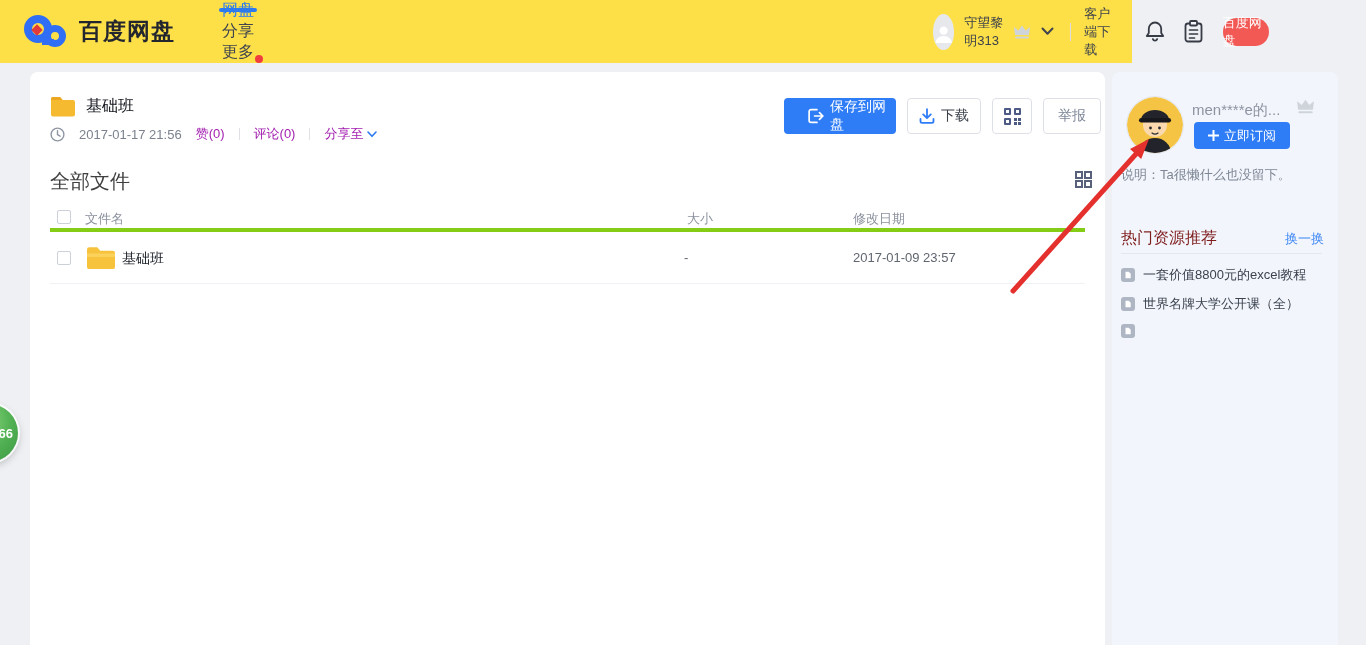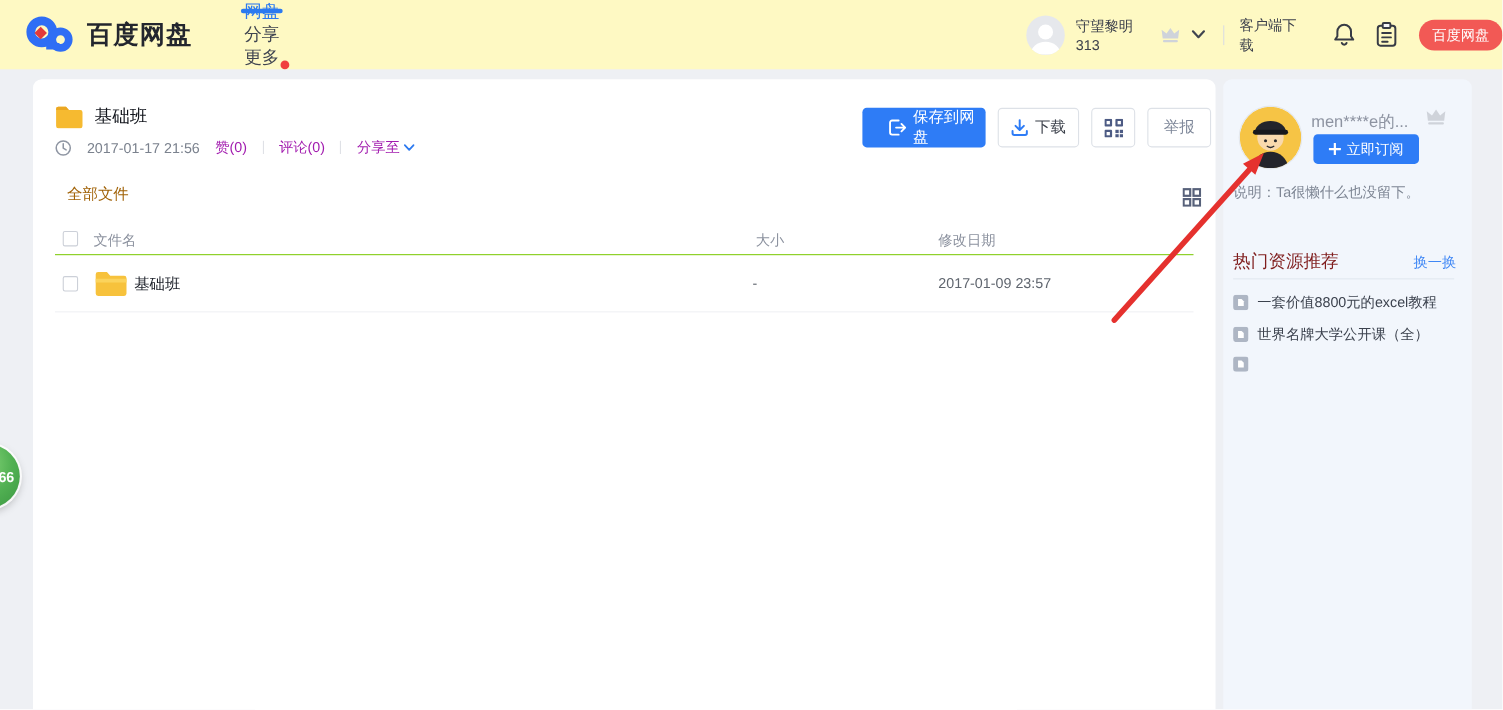--- a/index.html
+++ b/index.html
@@ -1,20 +1,20 @@
 <!DOCTYPE html>
 <html><head>
 <meta charset="utf-8">
 <style>
   * { margin:0; padding:0; box-sizing:border-box; }
   body { font-family:"Liberation Sans","DejaVu Sans",sans-serif; }
   .page { position:relative; width:1366px; height:645px; background:#eef0f4; overflow:hidden; }
 
   
-  .navbar { position:absolute; top:0; left:0; width:1366px; height:63px; background:#fef9c3; }
+  .navbar { position:absolute; top:0; left:0; width:1132px; height:63px; background:#fde047; }
   .brand { position:absolute; left:22px; top:0; height:63px; display:flex; align-items:center; gap:9px; }
   .brand-text { font-size:23px; font-weight:bold; color:#23262e; letter-spacing:1px; }
   .tabs { position:absolute; left:222px; top:0; height:63px; display:flex; align-items:flex-end;flex-direction:column; }
   .tab { position:relative; display:flex; align-items:center; font-size:16px; color:#3f4450; margin-right:54px; cursor:pointer; }
   .tab.active { color:#2b7af0; font-weight:500; }
   .tab-underline { position:absolute; left:50%; transform:translateX(-50%); bottom:9px; width:38px; height:4px; border-radius:2px; background:#2b7af0; }
   .notif-dot { position:absolute; top:13px; right:-9px; width:8px; height:8px; border-radius:50%; background:#f03e3e; }
   .nav-right { position:absolute; left:933px; top:0; height:63px; display:flex; align-items:center; }
   .nav-avatar { width:36px; height:36px; border-radius:50%; background:#e6e8ec; display:flex; align-items:flex-end; justify-content:center; overflow:hidden; cursor:pointer; }
   .nav-username { font-size:13px; color:#3d414c; margin:0 5px 0 10px; }
@@ -35,24 +35,24 @@
   .meta-link { color:#a21caf; cursor:pointer; display:flex; align-items:center; gap:4px; }
   .meta-vsep { width:1px; height:12px; background:#dfe1e6; }
   .actions { position:absolute; left:754px; top:26px; display:flex; gap:11px; }
   .btn { display:flex; align-items:center; justify-content:center; gap:6px; height:36px; border-radius:4px; font-size:14px; cursor:pointer; }
   .btn-primary { width:112px; background:#2e7cf6; color:#fff;padding-left:24px; }
   .btn-ghost { background:#fff; border:1px solid #dde1e7; color:#3c414b; }
   .btn-dl { width:74px; }
   .btn-qr { width:40px; }
   .btn-report { width:58px; color:#7e8799; }
 
-  .all-files { position:absolute; left:31px; top:96px; font-size:14px; color:#a16207; }
+  .all-files { position:absolute; left:20px; top:96px; font-size:20px; color:#404040; }
   .grid-btn { position:absolute; left:1045px; top:99px; cursor:pointer; display:flex; }
 
-  .thead { position:absolute; left:20px; top:131px; width:1035px; height:29px; border-bottom:1px solid #84cc16; font-size:13px; color:#8b919e; }
+  .thead { position:absolute; left:20px; top:131px; width:1035px; height:29px; border-bottom:4px solid #84cc16; font-size:13px; color:#8b919e; }
   .checkbox { position:absolute; width:14px; height:14px; border:1px solid #ccd0d8; border-radius:2px; background:#fff; cursor:pointer; }
   .th-check { left:7px; top:7px; }
   .th-name { position:absolute; left:35px; top:7px; }
   .th-size { position:absolute; left:637px; top:7px; }
   .th-date { position:absolute; left:803px; top:7px; }
 
   .trow { position:absolute; left:20px; top:160px; width:1035px; height:52px; border-bottom:1px solid #f0f1f4; cursor:pointer; }
   .tr-check { left:7px; top:19px; }
   .tr-folder { position:absolute; left:36px; top:13px; }
   .tr-name { position:absolute; left:72px; top:18px; font-size:14px; color:#1a1e27; }

